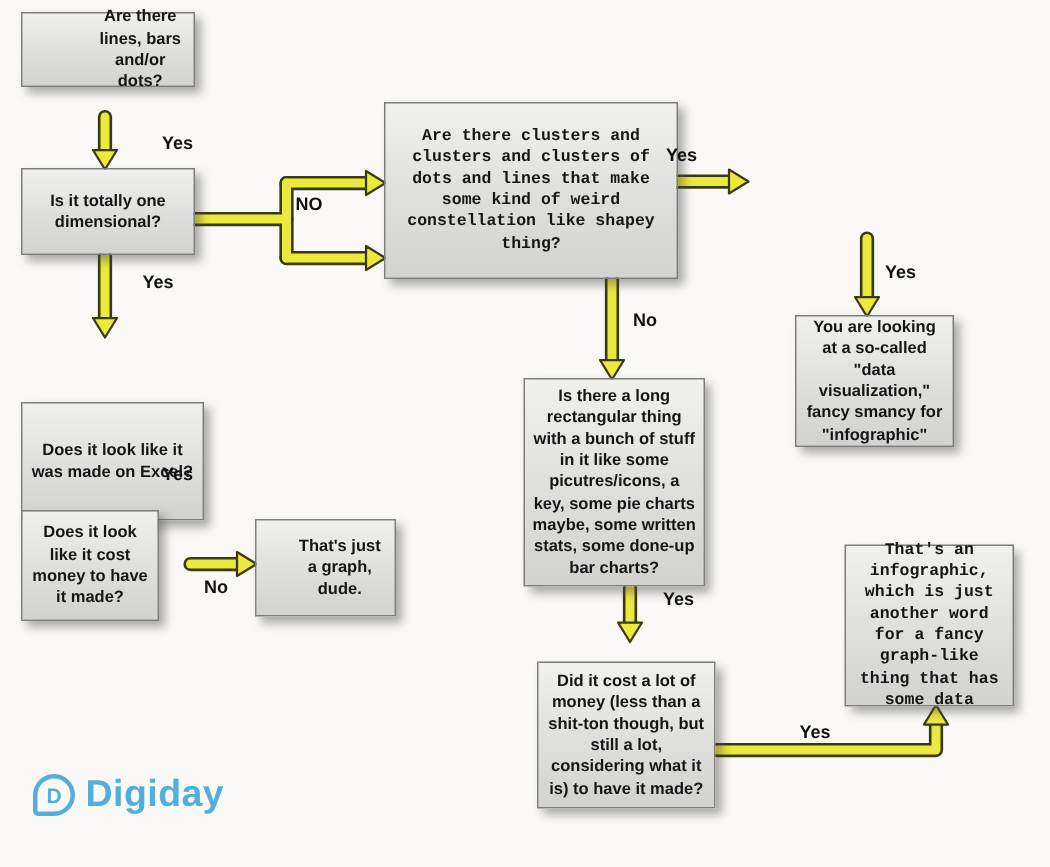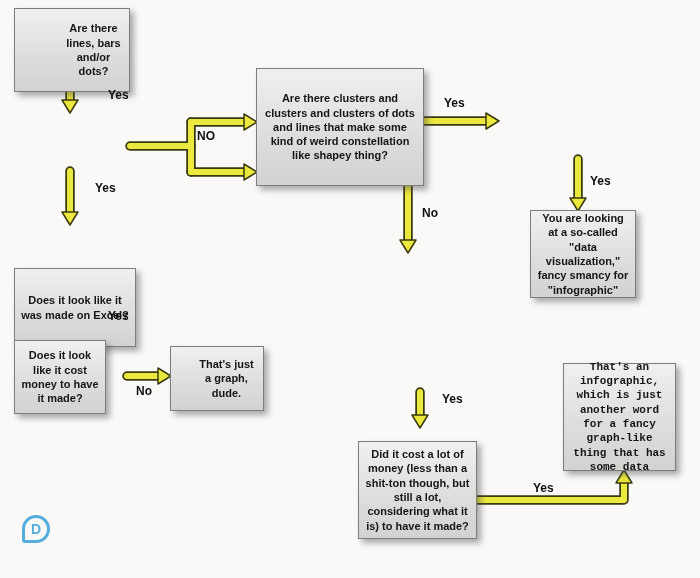--- a/index.html
+++ b/index.html
@@ -75,47 +75,50 @@
       <polygon points="171,376 158,384 158,368" fill="#ece93e" stroke="#3a3a10" stroke-width="1.5" stroke-linejoin="round"></polygon>
       <polygon points="257,122 244,130 244,114" fill="#ece93e" stroke="#3a3a10" stroke-width="1.5" stroke-linejoin="round"></polygon>
       <polygon points="257,172 244,180 244,164" fill="#ece93e" stroke="#3a3a10" stroke-width="1.5" stroke-linejoin="round"></polygon>
       <polygon points="499,121 486,129 486,113" fill="#ece93e" stroke="#3a3a10" stroke-width="1.5" stroke-linejoin="round"></polygon>
       <polygon points="578,211 570,198 586,198" fill="#ece93e" stroke="#3a3a10" stroke-width="1.5" stroke-linejoin="round"></polygon>
       <polygon points="408,253 400,240 416,240" fill="#ece93e" stroke="#3a3a10" stroke-width="1.5" stroke-linejoin="round"></polygon>
       <polygon points="420,428 412,415 428,415" fill="#ece93e" stroke="#3a3a10" stroke-width="1.5" stroke-linejoin="round"></polygon>
       <polygon points="624,470 632,483 616,483" fill="#ece93e" stroke="#3a3a10" stroke-width="1.5" stroke-linejoin="round"></polygon>
     </svg>
 
-  <div class="node" style="left:14px;top:8px;width:116px;height:84px;padding-left:48px;">Are there lines, bars and/or dots?</div>
+  <div class="node" style="left:14px;top:8px;width:116px;height:50px;padding-left:48px;">Are there lines, bars and/or dots?</div>
 
+  <div class="node" style="left:14px;top:112px;width:116px;height:58px;">Is it totally one dimensional?</div>
 
   <div class="node" style="left:14px;top:224px;width:122px;height:79px;margin-top:44px;">Does it look like it was made on Excel?</div>
 
   <div class="node" style="left:14px;top:340px;width:92px;height:74px;">Does it look like it cost money to have it made?</div>
 
   <div class="node" style="left:170px;top:346px;width:94px;height:65px;padding-left:24px;">That's just a graph, dude.</div>
 
-  <div class="node" style="left:256px;top:68px;width:168px;height:118px;">Are there clusters and clusters and clusters of dots and lines that make some kind of weird constellation like shapey thing?</div>
+  <div class="node" style="left:256px;top:68px;width:196px;height:118px;font-family:Liberation Mono, monospace;">Are there clusters and clusters and clusters of dots and lines that make some kind of weird constellation like shapey thing?</div>
 
 
   <div class="node" style="left:530px;top:210px;width:106px;height:88px;">You are looking at a so-called "data visualization," fancy smancy for "infographic"</div>
 
+  <div class="node" style="left:349px;top:252px;width:121px;height:139px;">Is there a long rectangular thing with a bunch of stuff in it like some picutres/icons, a key, some pie charts maybe, some written stats, some done-up bar charts?</div>
 
   <div class="node" style="left:358px;top:441px;width:119px;height:98px;">Did it cost a lot of money (less than a shit-ton though, but still a lot, considering what it is) to have it made?</div>
 
   <div class="node" style="left:563px;top:363px;width:113px;height:108px;font-family:Liberation Mono, monospace;">That's an infographic, which is just another word for a fancy graph-like thing that has some data</div>
 
   <span class="elabel" style="left:108px;top:88px;">Yes</span>
   <span class="elabel" style="left:197px;top:129px;">NO</span>
   <span class="elabel" style="left:95px;top:181px;">Yes</span>
   <span class="elabel" style="left:108px;top:309px;">Yes</span>
   <span class="elabel" style="left:136px;top:384px;">No</span>
   <span class="elabel" style="left:444px;top:96px;">Yes</span>
   <span class="elabel" style="left:422px;top:206px;">No</span>
   <span class="elabel" style="left:590px;top:174px;">Yes</span>
   <span class="elabel" style="left:442px;top:392px;">Yes</span>
   <span class="elabel" style="left:533px;top:481px;">Yes</span>
 
   <div class="logo">
     <span class="logo-icon">D</span>
+    <span class="logo-text">Digiday</span>
   </div>
 
 </div>
 
 </body></html>

